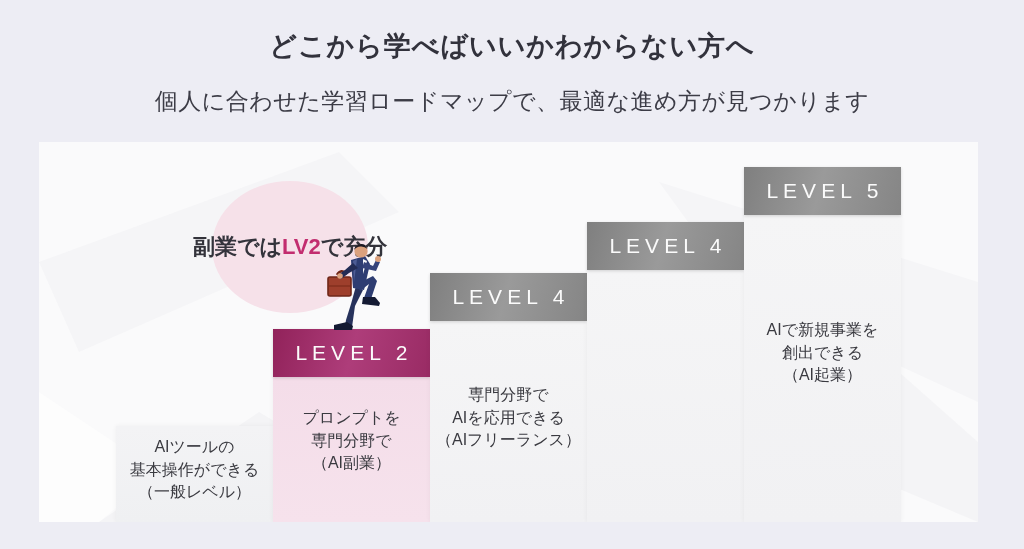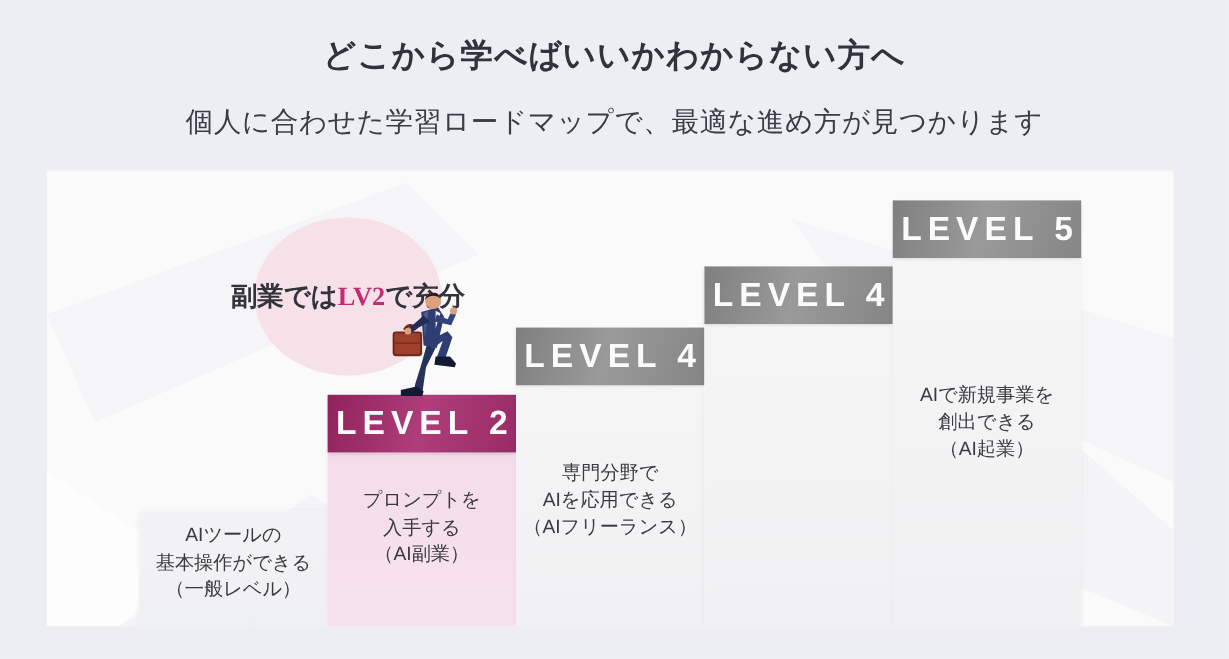--- a/index.html
+++ b/index.html
@@ -47,22 +47,22 @@
   .col .bar {
     position: absolute;
     top: 0; left: 0; right: 0;
     height: 48px;
     display: flex; align-items: center; justify-content: center;
     background: linear-gradient(105deg, #7f7f7f 0%, #9a9a9a 48%, #858585 100%);
     box-shadow: 0 1px 3px rgba(0,0,0,0.15);
   }
   .col .bar span {
     color: #fbfbfb;
-    font-size: 28px;
-    font-weight: 700;
+    font-size: 21px;
+    font-weight: 400;
     letter-spacing: 5px;
     text-indent: 5px;
     white-space: nowrap;
   }
   .col .body {
     position: absolute;
     top: 48px; left: 0; right: 0; bottom: 0;
     background: linear-gradient(180deg, #f5f5f6 0%, #f1f1f3 100%);
     box-shadow: 0 0 5px rgba(0,0,0,0.05);
   }
@@ -107,21 +107,21 @@
     align-items: center; justify-content: center;
     z-index: 1;
   }
   .bubble .line {
     font-size: 22px;
     font-weight: 700;
     color: #33333b;
     line-height: 1.45;
     white-space: nowrap;
   }
-  .bubble .lv { color: #c22d6f; font-family: Liberation Serif, serif; }
+  .bubble .lv { color: #c22d6f; }
 
   
   .man {
     position: absolute;
     left: 284px; top: 100px;
     width: 72px; height: 92px;
     z-index: 3;
   }
 </style>
 </head>
@@ -153,21 +153,21 @@
 基本操作ができる
 （一般レベル）</div>
     </div>
 
     <div class="col c2">
       <div class="body"></div>
       <div class="bar">
           <span>LEVEL 2</span>
         </div>
       <div class="desc">プロンプトを
-入手する
+専門分野で
 （AI副業）</div>
     </div>
 
     <div class="col c3">
       <div class="body"></div>
       <div class="bar">
           <span>LEVEL 4</span>
         </div>
       <div class="desc">専門分野で
 AIを応用できる

